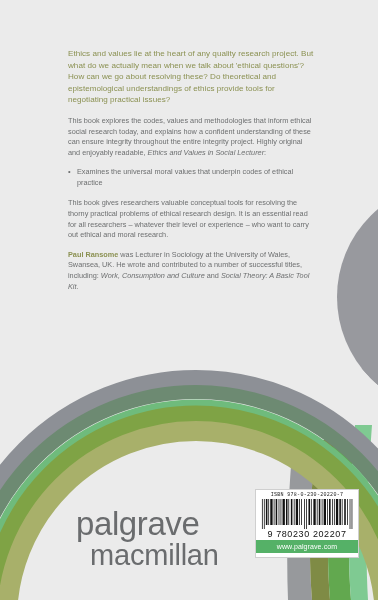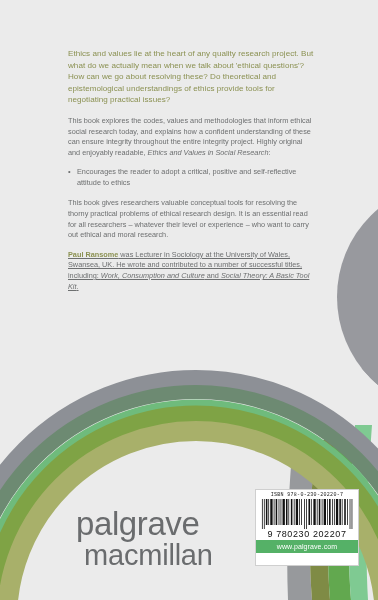--- a/index.html
+++ b/index.html
@@ -64,21 +64,21 @@
     margin-bottom: 5.5px;
   }
   ul.features li::before {
     content: "\2022";
     position: absolute;
     left: 0; top: -0.5px;
     color: #6d6f70;
     font-size: 7.5px;
   }
 
-  .bio { margin-top: 3px; text-decoration: underline; }
+  .bio { margin-top: 3px; }
   .bio .author-name { color: #8b9152; font-weight: bold; }
   .bio em { font-style: italic; }
 
   
   .logo {
     position: absolute;
     left: 76px;
     top: 507px;
     color: #6a6c6e;
     line-height: 1;
@@ -87,34 +87,34 @@
     display: block;
     font-size: 33px;
     letter-spacing: -0.4px;
     font-weight: 300;
   }
   .logo .l2 {
     display: block;
     font-size: 29px;
     letter-spacing: -0.2px;
     margin-top: 1px;
-    margin-left: 8px;
+    margin-left: 14px;
     font-weight: 300;
   }
 
   
   .barcode-box {
     position: absolute;
     left: 255px;
     top: 489px;
     width: 104px;
     background: #ffffff;
     border: 0.5px solid #cfcfcf;
     box-sizing: border-box;
-    padding: 2px 3px 12px 3px;
+    padding: 2px 3px 4px 3px;
   }
   .isbn-line {
     font-family: "Liberation Mono", monospace;
     font-size: 5px;
     color: #1c1c1c;
     text-align: center;
     letter-spacing: 0.3px;
     white-space: nowrap;
     margin-bottom: 1px;
   }
@@ -175,24 +175,24 @@
       <rect x="0" y="0" width="378" height="180" fill="#ebebeb"></rect>
     </g>
   </svg>
 
   <div class="content">
 
     <div class="text-col">
 
       <p class="lede">Ethics and values lie at the heart of any quality research project. But what do we actually mean when we talk about 'ethical questions'? How can we go about resolving these? Do theoretical and epistemological understandings of ethics provide tools for negotiating practical issues?</p>
 
-      <p class="body-p"><span>This book explores the codes, values and methodologies that inform ethical social research today, and explains how a confident understanding of these can ensure integrity throughout the entire integrity project. Highly original and enjoyably readable, </span><em>Ethics and Values in Social Research</em><span>:</span></p>
+      <p class="body-p"><span>This book explores the codes, values and methodologies that inform ethical social research today, and explains how a confident understanding of these can ensure integrity throughout the entire integrity project. Highly original and enjoyably readable, </span><em>Ethics and Values in Social Lecturer</em><span>:</span></p>
 
       <ul class="features">
-        <li>Encourages the reader to adopt a critical, positive and self-reflective attitude to ethics</li>
+        <li>Examines the universal moral values that underpin codes of ethical practice</li>
       </ul>
 
       <p class="body-p">This book gives researchers valuable conceptual tools for resolving the thorny practical problems of ethical research design. It is an essential read for all researchers – whatever their level or experience – who want to carry out ethical and moral research.</p>
 
       <p class="body-p bio"><span class="author-name">Paul Ransome</span><span> was Lecturer in Sociology at the University of Wales, Swansea, UK. He wrote and contributed to a number of successful titles, including: </span><em>Work, Consumption and Culture</em><span> and </span><em>Social Theory: A Basic Tool Kit</em><span>.</span></p>
     </div>
 
     <div class="logo">
       <span class="l1">palgrave</span>
       <span class="l2">macmillan</span>

